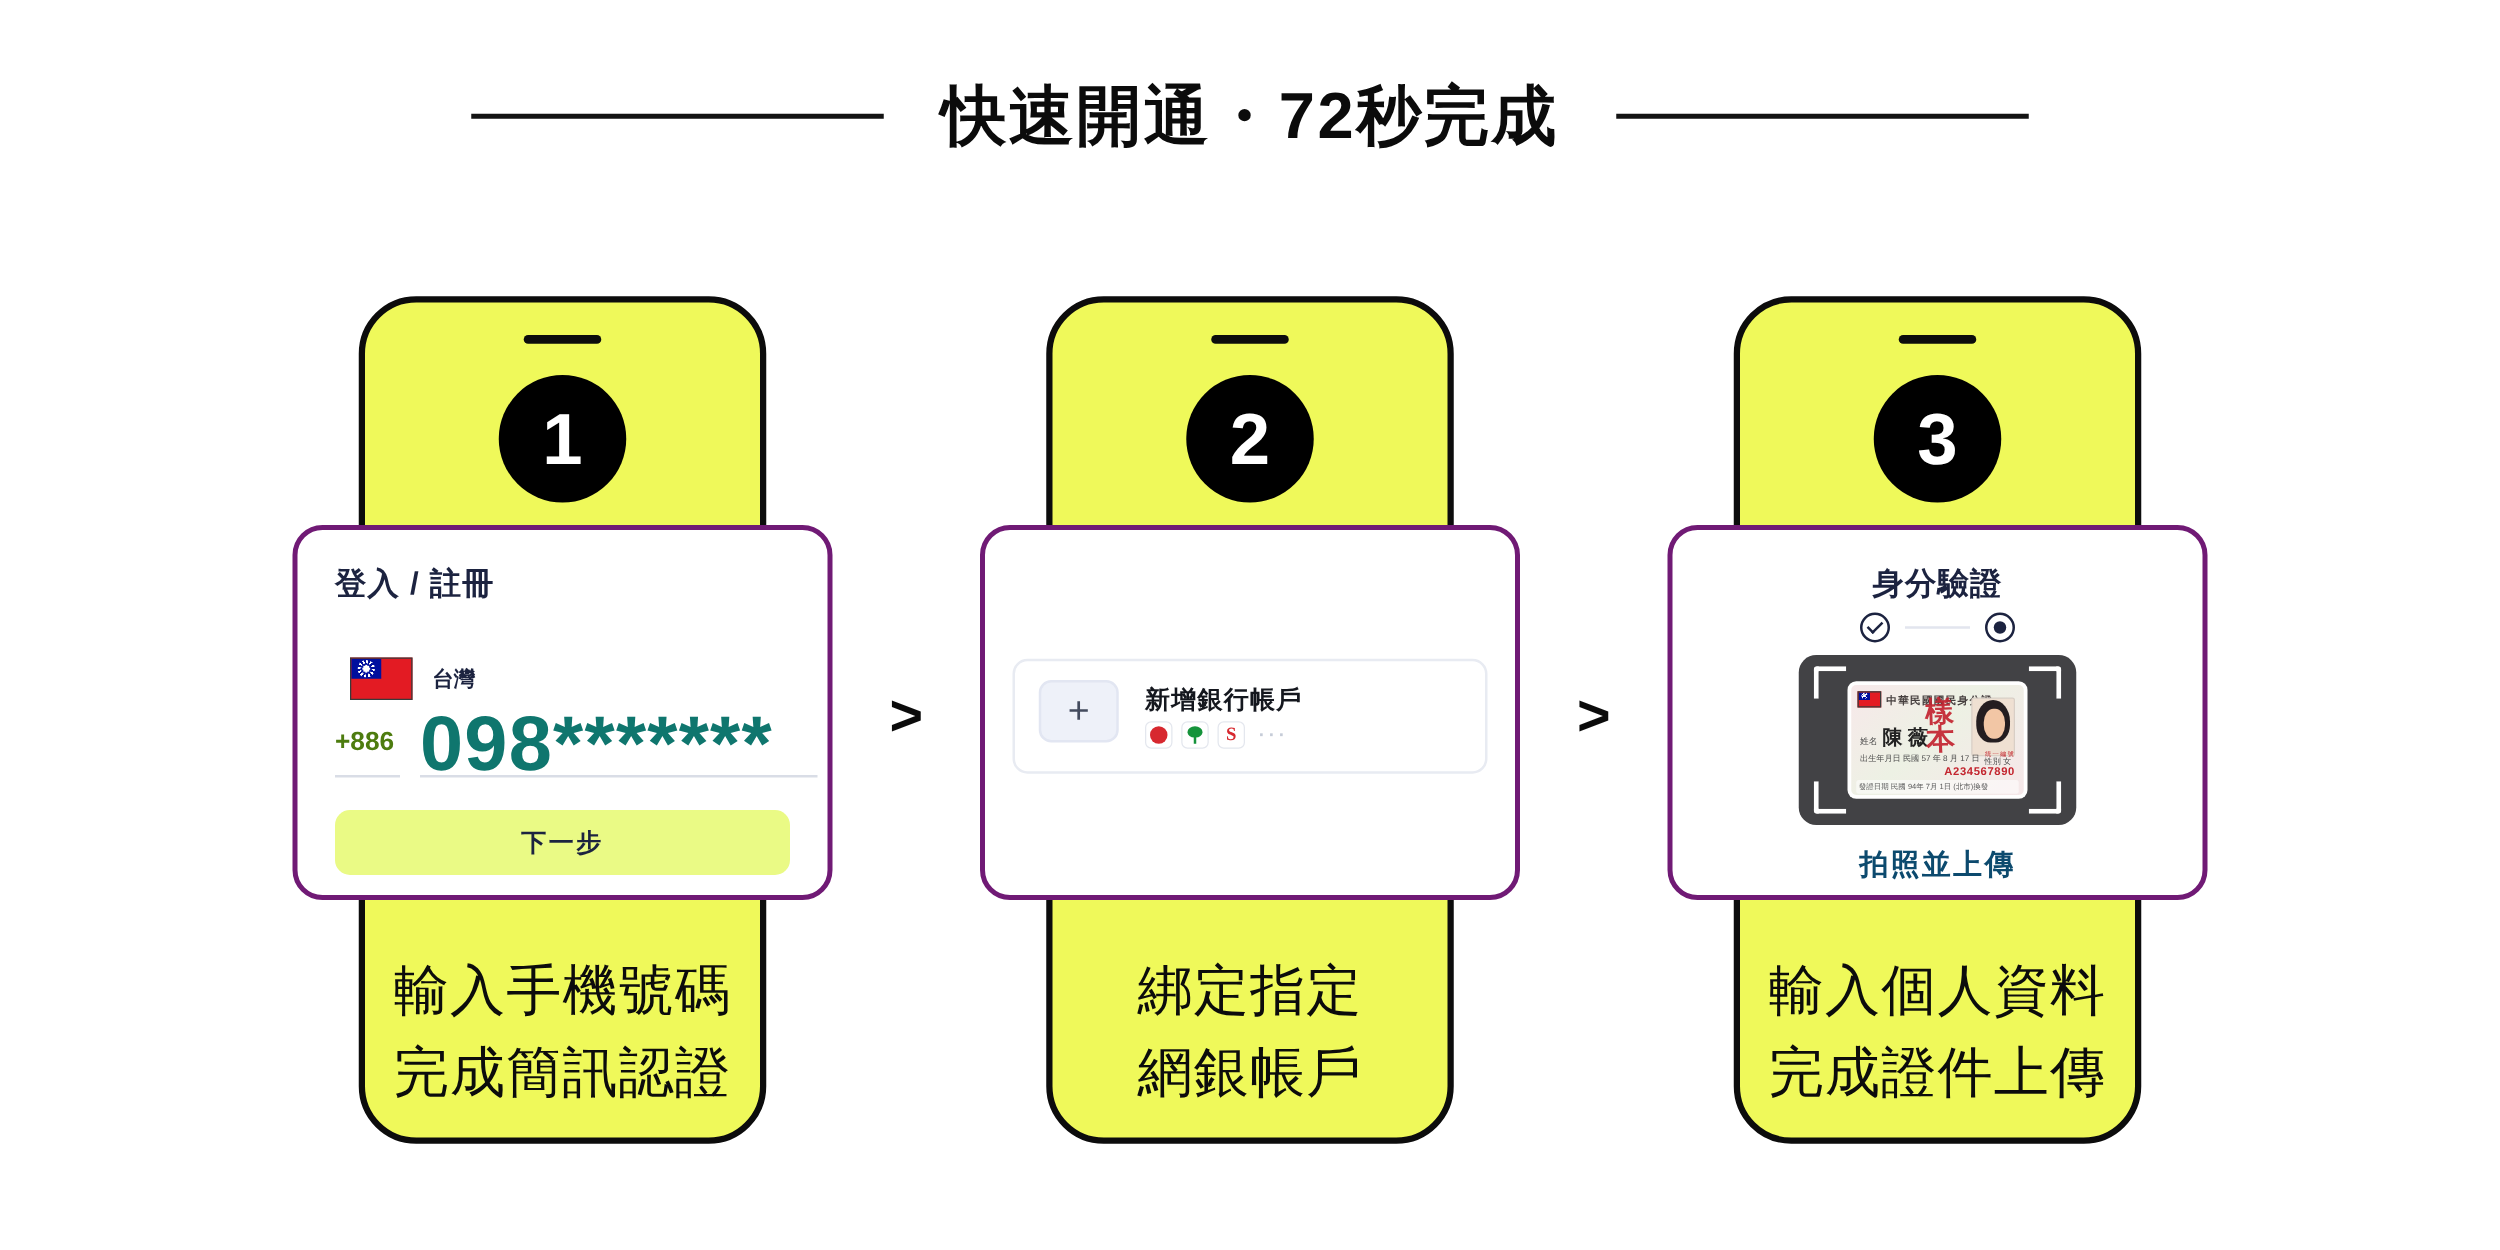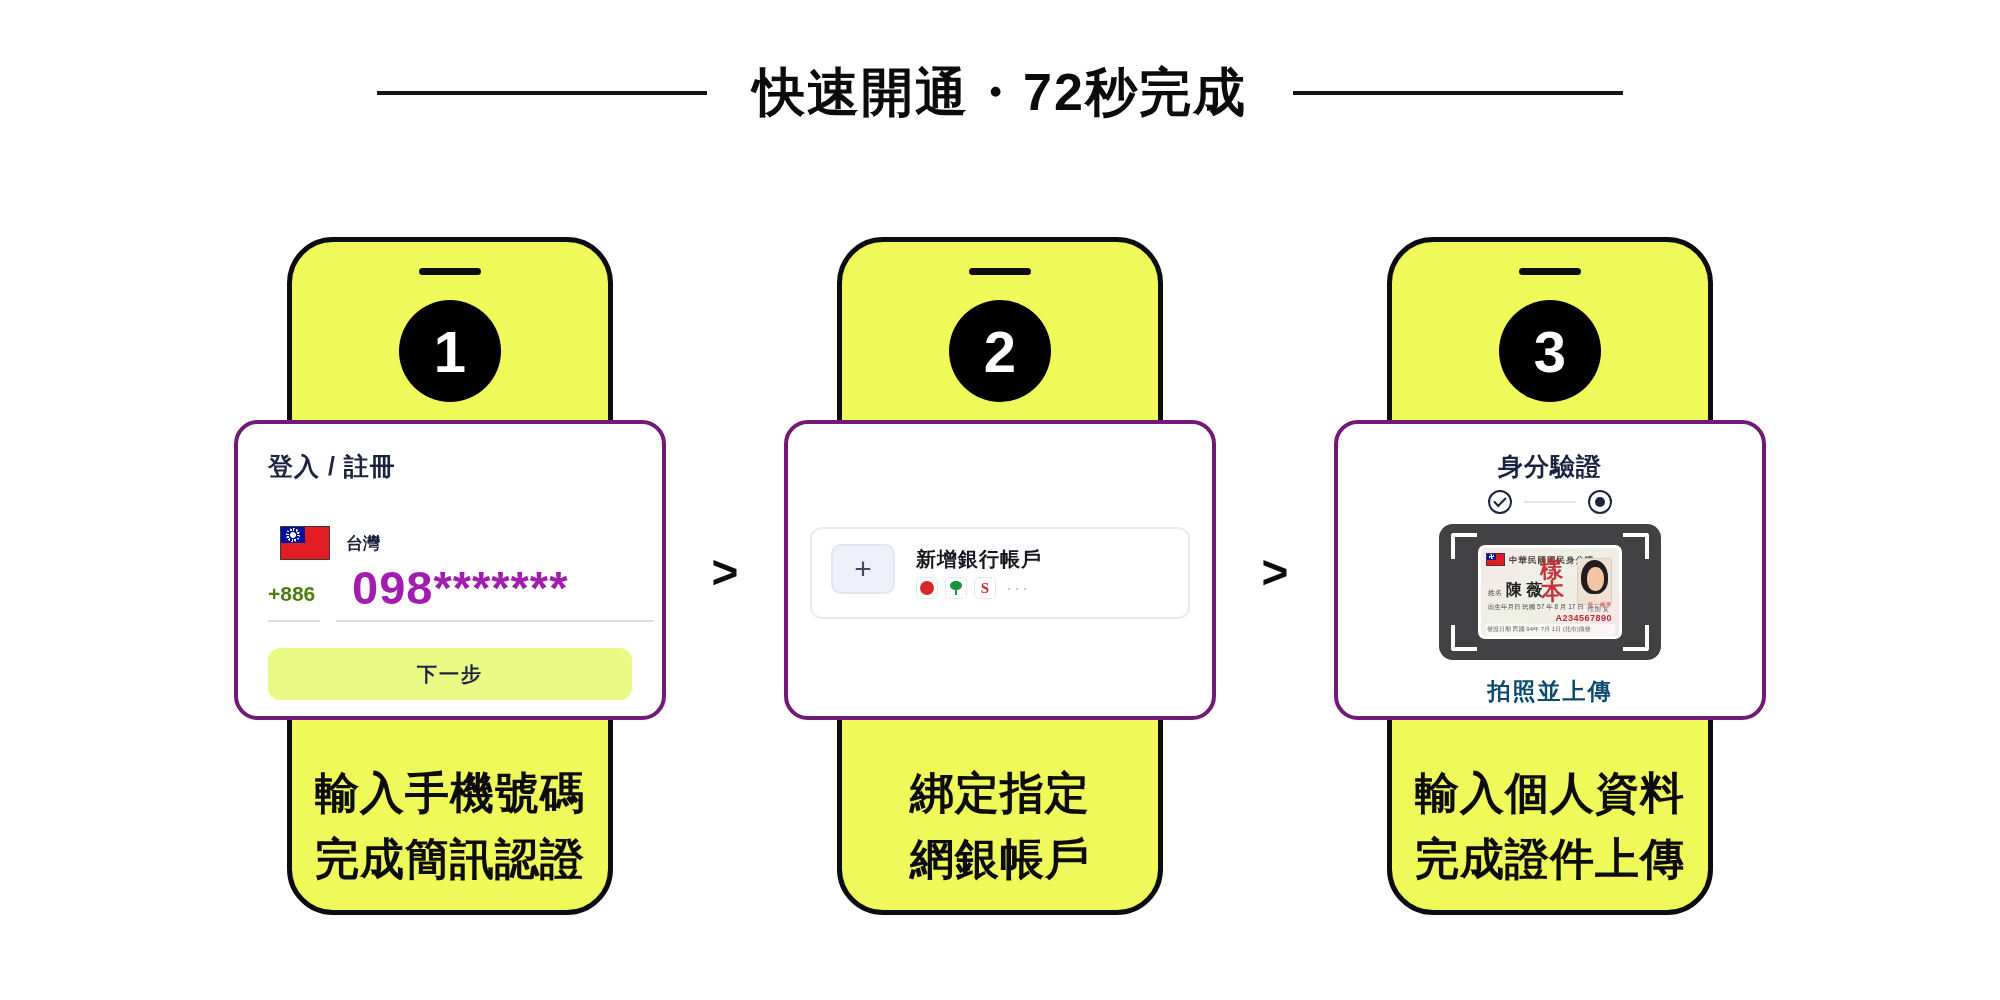--- a/index.html
+++ b/index.html
@@ -15,35 +15,35 @@
   .steps { position:absolute; top:237px; left:0; right:0; display:flex; justify-content:center; align-items:flex-start; gap:36px; }
   .step { position:relative; width:432px; height:678px; flex:0 0 auto; }
   .arrow { flex:0 0 46px; margin-top:308px; text-align:center; font-size:46px; font-weight:900; color:#0b0b0b; }
 
   .phone { position:absolute; top:0; left:50%; transform:translateX(-50%); width:326px; height:678px; background:#EFF95A; border:5px solid #0c0c0c; border-radius:46px; }
   .speaker { position:absolute; top:26px; left:50%; transform:translateX(-50%); width:62px; height:7px; background:#0c0c0c; border-radius:4px; }
   .num-circle { position:absolute; top:58px; left:50%; transform:translateX(-50%); width:102px; height:102px; background:#000; border-radius:50%; color:#fff; font-size:58px; font-weight:900; display:flex; align-items:center; justify-content:center; }
 
   .card { position:absolute; top:183px; left:0; width:432px; height:300px; background:#fff; border:4px solid #701a75; border-radius:24px; }
 
-  .caption { position:absolute; top:518px; left:0; width:100%; text-align:center; font-size:44px; font-weight:700; color:#0c0c0c; line-height:1.5; letter-spacing:1px; }
+  .caption { position:absolute; top:518px; left:0; width:100%; text-align:center; font-size:44px; font-weight:400; color:#0c0c0c; line-height:1.5; letter-spacing:1px; }
 
   
   .c1-header { position:absolute; top:26px; left:30px; font-size:25px; font-weight:800; color:#1c2340; letter-spacing:1px; }
   .country-row { position:absolute; top:102px; left:30px; display:flex; align-items:center; gap:16px;padding-left:12px; }
   .flag { position:relative; background:#e31b23; border:1px solid #3a3a3a; overflow:hidden; }
   .flag-lg { width:50px; height:34px; }
   .canton { position:absolute; top:0; left:0; width:50%; height:50%; background:#000f9e; display:flex; align-items:center; justify-content:center; }
   .sun { width:62%; aspect-ratio:1/1; border-radius:50%;
         background: radial-gradient(circle,#fff 0 29%,#000f9e 30% 44%,rgba(0,0,0,0) 45%),
                     repeating-conic-gradient(#ffffff 0deg 15deg,#000f9e 15deg 30deg); }
   .country-label { font-size:17px; font-weight:700; color:#1c2340; }
   .dial-code { position:absolute; top:158px; left:30px; font-size:21px; font-weight:800; color:#4d7c0f; }
   .dial-line { position:absolute; top:196px; left:30px; width:52px; height:2px; background:#d9dde6; }
-  .phone-number { position:absolute; top:136px; left:114px; font-size:47px; font-weight:800; color:#a21caf; letter-spacing:1px; white-space:nowrap; }
+  .phone-number { position:absolute; top:136px; left:98px; font-size:62px; font-weight:800; color:#0f766e; letter-spacing:1px; white-space:nowrap; }
   .num-line { position:absolute; top:196px; left:98px; width:318px; height:2px; background:#d9dde6; }
   .next-btn { position:absolute; top:224px; left:30px; width:364px; height:52px; background:#EAFA85; border:none; border-radius:12px; display:flex; align-items:center; justify-content:center; font-size:20px; font-weight:800; color:#1c2340; cursor:pointer; font-family:inherit; letter-spacing:2px; }
 
   
   .c2-box { position:absolute; top:103px; left:22px; width:380px; height:92px; background:#fff; border:2px solid #e8ebf2; border-radius:12px; cursor:pointer; }
   .c2-plus { position:absolute; top:15px; left:19px; width:64px; height:50px; background:#eef1f9; border:2px solid #e2e6f2; border-radius:10px; display:flex; align-items:center; justify-content:center; font-size:30px; font-weight:400; color:#434b5e; }
   .c2-title { position:absolute; top:17px; left:104px; font-size:20px; font-weight:800; color:#14171e; letter-spacing:1px; }
   .c2-icons { position:absolute; top:48px; left:104px; display:flex; align-items:center; gap:7px; }
   .bank-tile { width:22px; height:22px; background:#fff; border:1.5px solid #e4e7ee; border-radius:5px; display:flex; align-items:center; justify-content:center; }
   .ctbc-dot { width:14px; height:14px; border-radius:50%; background:#d7282f; }

